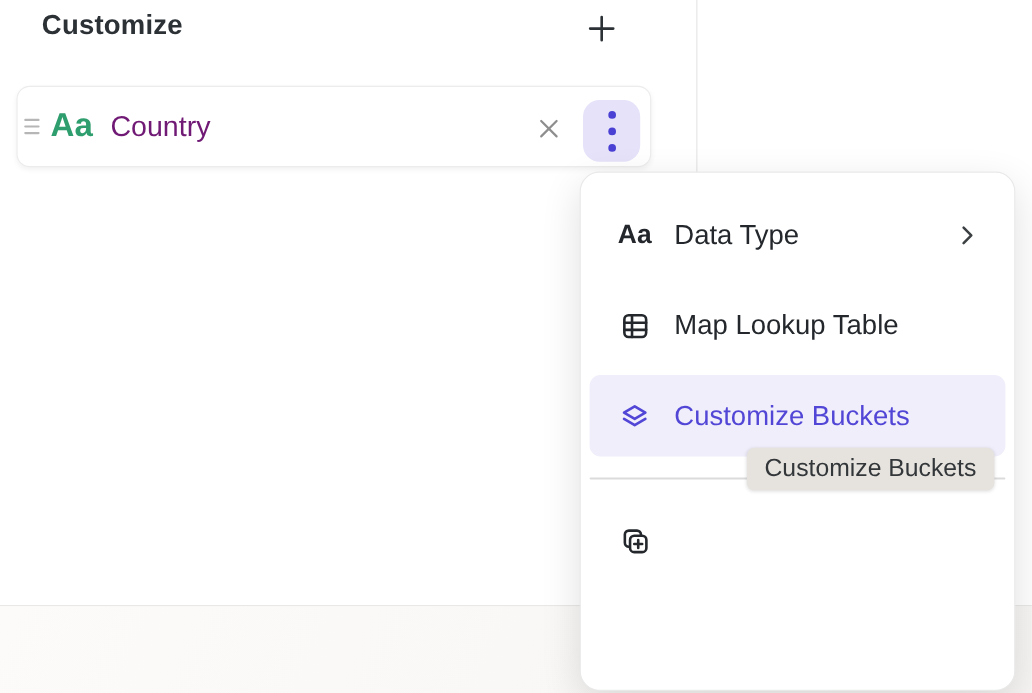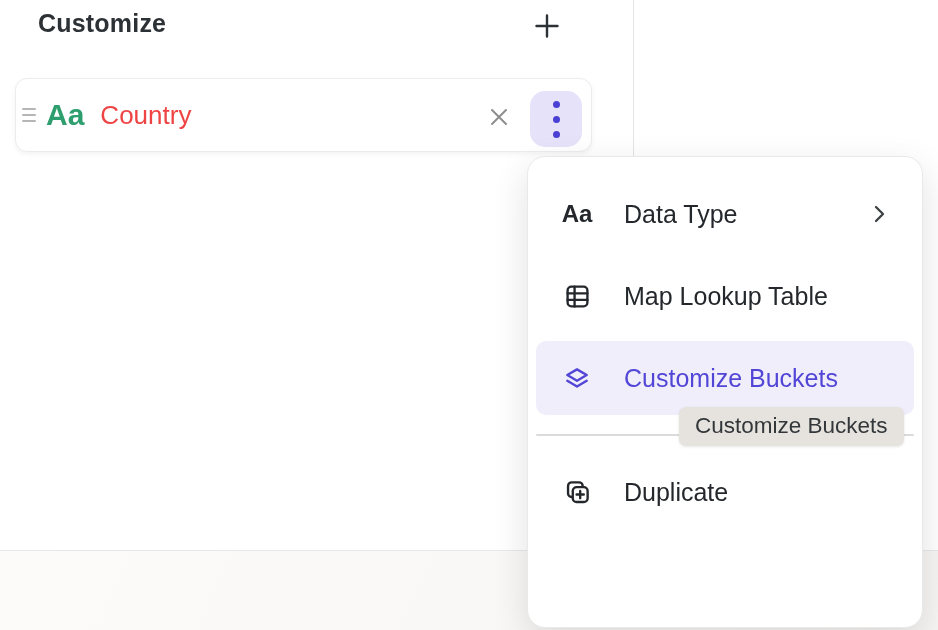--- a/index.html
+++ b/index.html
@@ -40,21 +40,21 @@
     display:flex; align-items:center; z-index:2;
   }
   .drag-handle {
     width:14px; margin-left:6px; display:flex; flex-direction:column; gap:4px;
     cursor:grab;
   }
   .drag-handle i { display:block; height:2px; border-radius:1px; background:#b6b6b6; }
   .type-glyph {
     margin-left:10px; font-size:30px; font-weight:600; color:#2f9e6e; line-height:1;
   }
-  .field-label { margin-left:16px; font-size:26px; font-weight:500; color:#ef4444; }
+  .field-label { margin-left:16px; font-size:26px; font-weight:500; color:#701a75; }
   .remove-btn {
     position:absolute; left:467px; top:22px; width:32px; height:32px;
     background:transparent; border:none; cursor:pointer;
     display:flex; align-items:center; justify-content:center;
   }
   .kebab-btn {
     position:absolute; left:514px; top:12px; width:52px; height:56px;
     background:#e5e2f9; border:none; border-radius:15px; cursor:pointer;
     display:flex; align-items:center; justify-content:center;
   }
@@ -69,21 +69,21 @@
   }
   .menu-item {
     height:74px; margin:0 8px 8px 8px; padding:0 24px;
     display:flex; align-items:center; border-radius:10px;
     font-size:25px; color:#24282c; cursor:pointer;
   }
   .mi-icon {
     width:34px; display:flex; align-items:center; justify-content:center; flex:none;
   }
   .mi-aa { font-size:24px; font-weight:600; color:#24282c; line-height:1; }
-  .mi-label { margin-left:30px; white-space:nowrap; }
+  .mi-label { margin-left:19px; white-space:nowrap; }
   .mi-chevron { margin-left:auto; display:flex; align-items:center; }
   .menu-item.highlighted { background:#f0eefa; color:#5246d6; }
   .menu-divider { height:2px; background:#dbdbdb; margin:19px 8px 19px 8px; border-radius:1px; }
 
   .tooltip {
     position:absolute; left:679px; top:407px; height:39px;
     padding:0 16px; line-height:38px;
     background:#e6e3df; color:#33373a; font-size:22.5px;
     border-radius:7px; box-shadow:0 1px 3px rgba(0,0,0,.10);
     white-space:nowrap; z-index:20;
@@ -171,20 +171,19 @@
 
 
     <div class="menu-item">
       <span class="mi-icon">
         <svg width="27" height="27" viewBox="0 0 24 24" fill="none" stroke="#24282c" stroke-width="2.1" stroke-linecap="round" stroke-linejoin="round">
           <rect x="3.6" y="3" width="13" height="13" rx="3.2"></rect>
           <rect x="7.8" y="7.2" width="13.2" height="13.2" rx="3.4" fill="#ffffff"></rect>
           <path d="M14.4 10.6 V17 M11.2 13.8 H17.6"></path>
         </svg>
       </span>
-      <span class="mi-label">Duplicate</span>
     </div>
 
   </div>
 
   <div class="tooltip">Customize Buckets</div>
 
 </div>
 
 </body></html>

